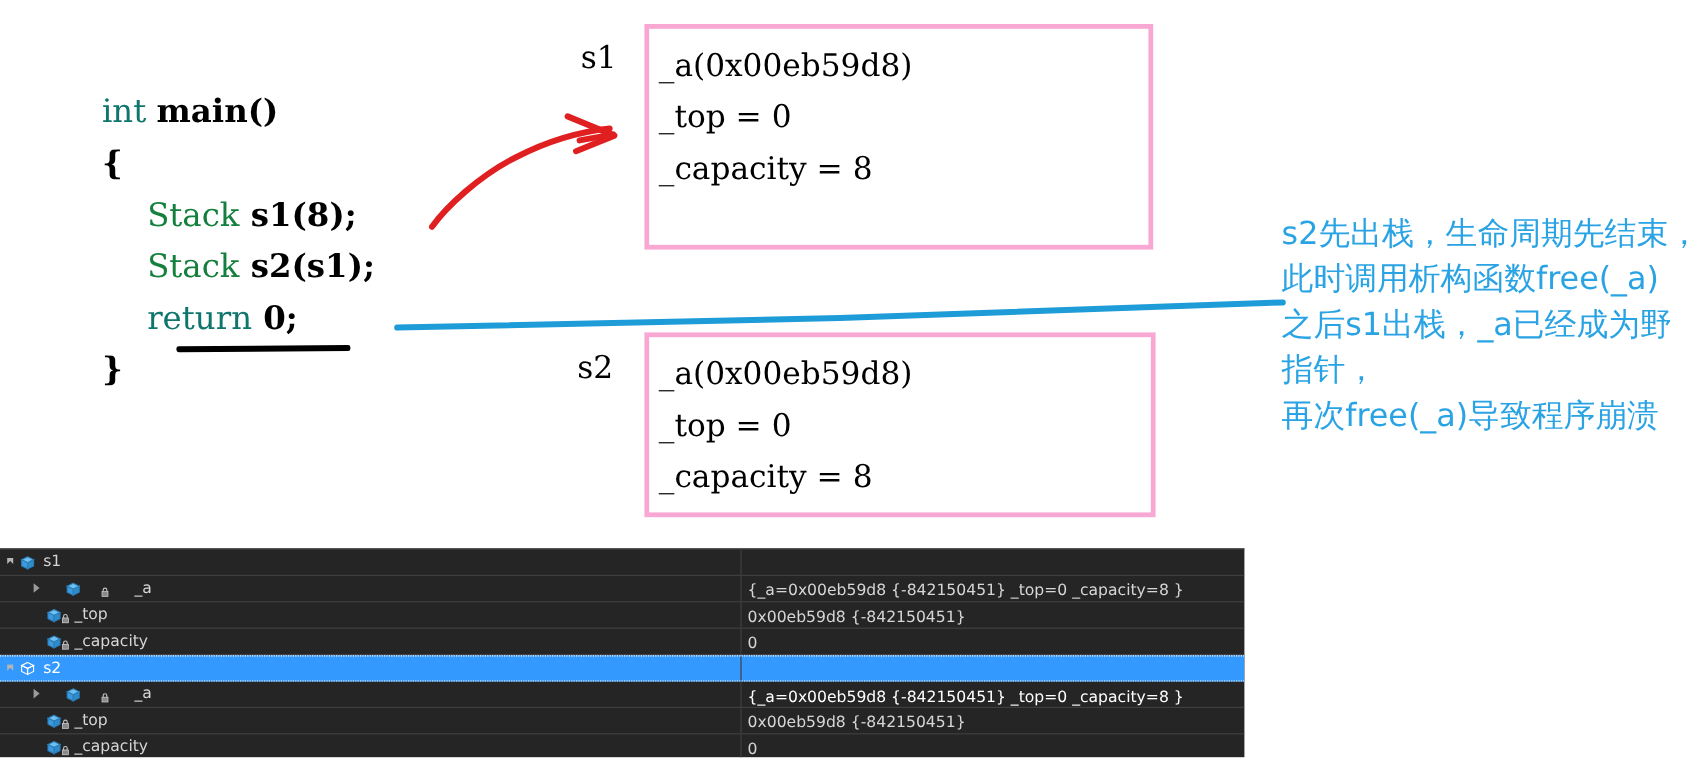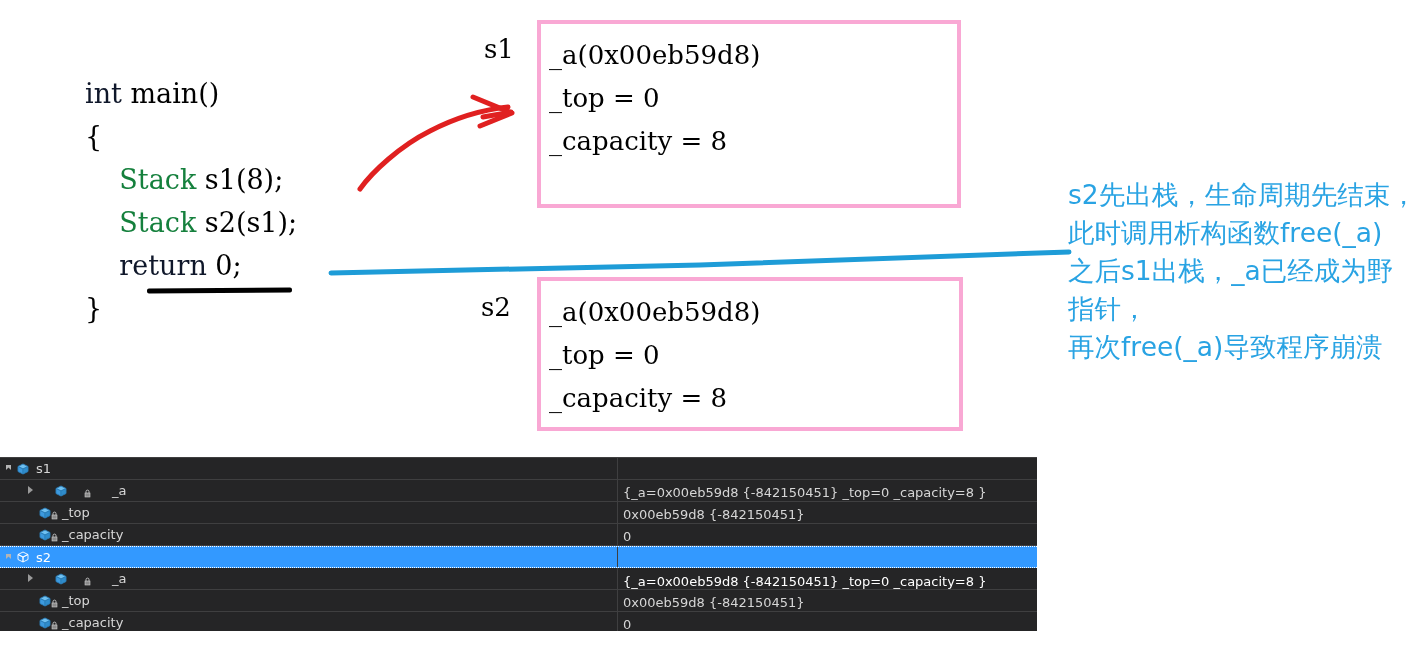--- a/index.html
+++ b/index.html
@@ -19,23 +19,23 @@
   #code-block {
     position: absolute;
     left: 85px;
     top: 72px;
     font-family: "DejaVu Serif", "Liberation Serif", serif;
     font-size: 27px;
     line-height: 43px;
     white-space: pre;
     color: #000000;
   }
-  .kw-blue   { color: #0f172a; }
+  .kw-blue   { color: #0f766e; }
   .kw-teal   { color: #15803d; }
-  .ident     { color: #000000; }
+  .ident     { color: #000000; font-weight: bold; }
   .code-line { display: block; height: 43px; }
 
   
   #return-underline {
     position: absolute;
     left: 147px;
     top: 288px;
     width: 145px;
     height: 5px;
     background: #000000;

